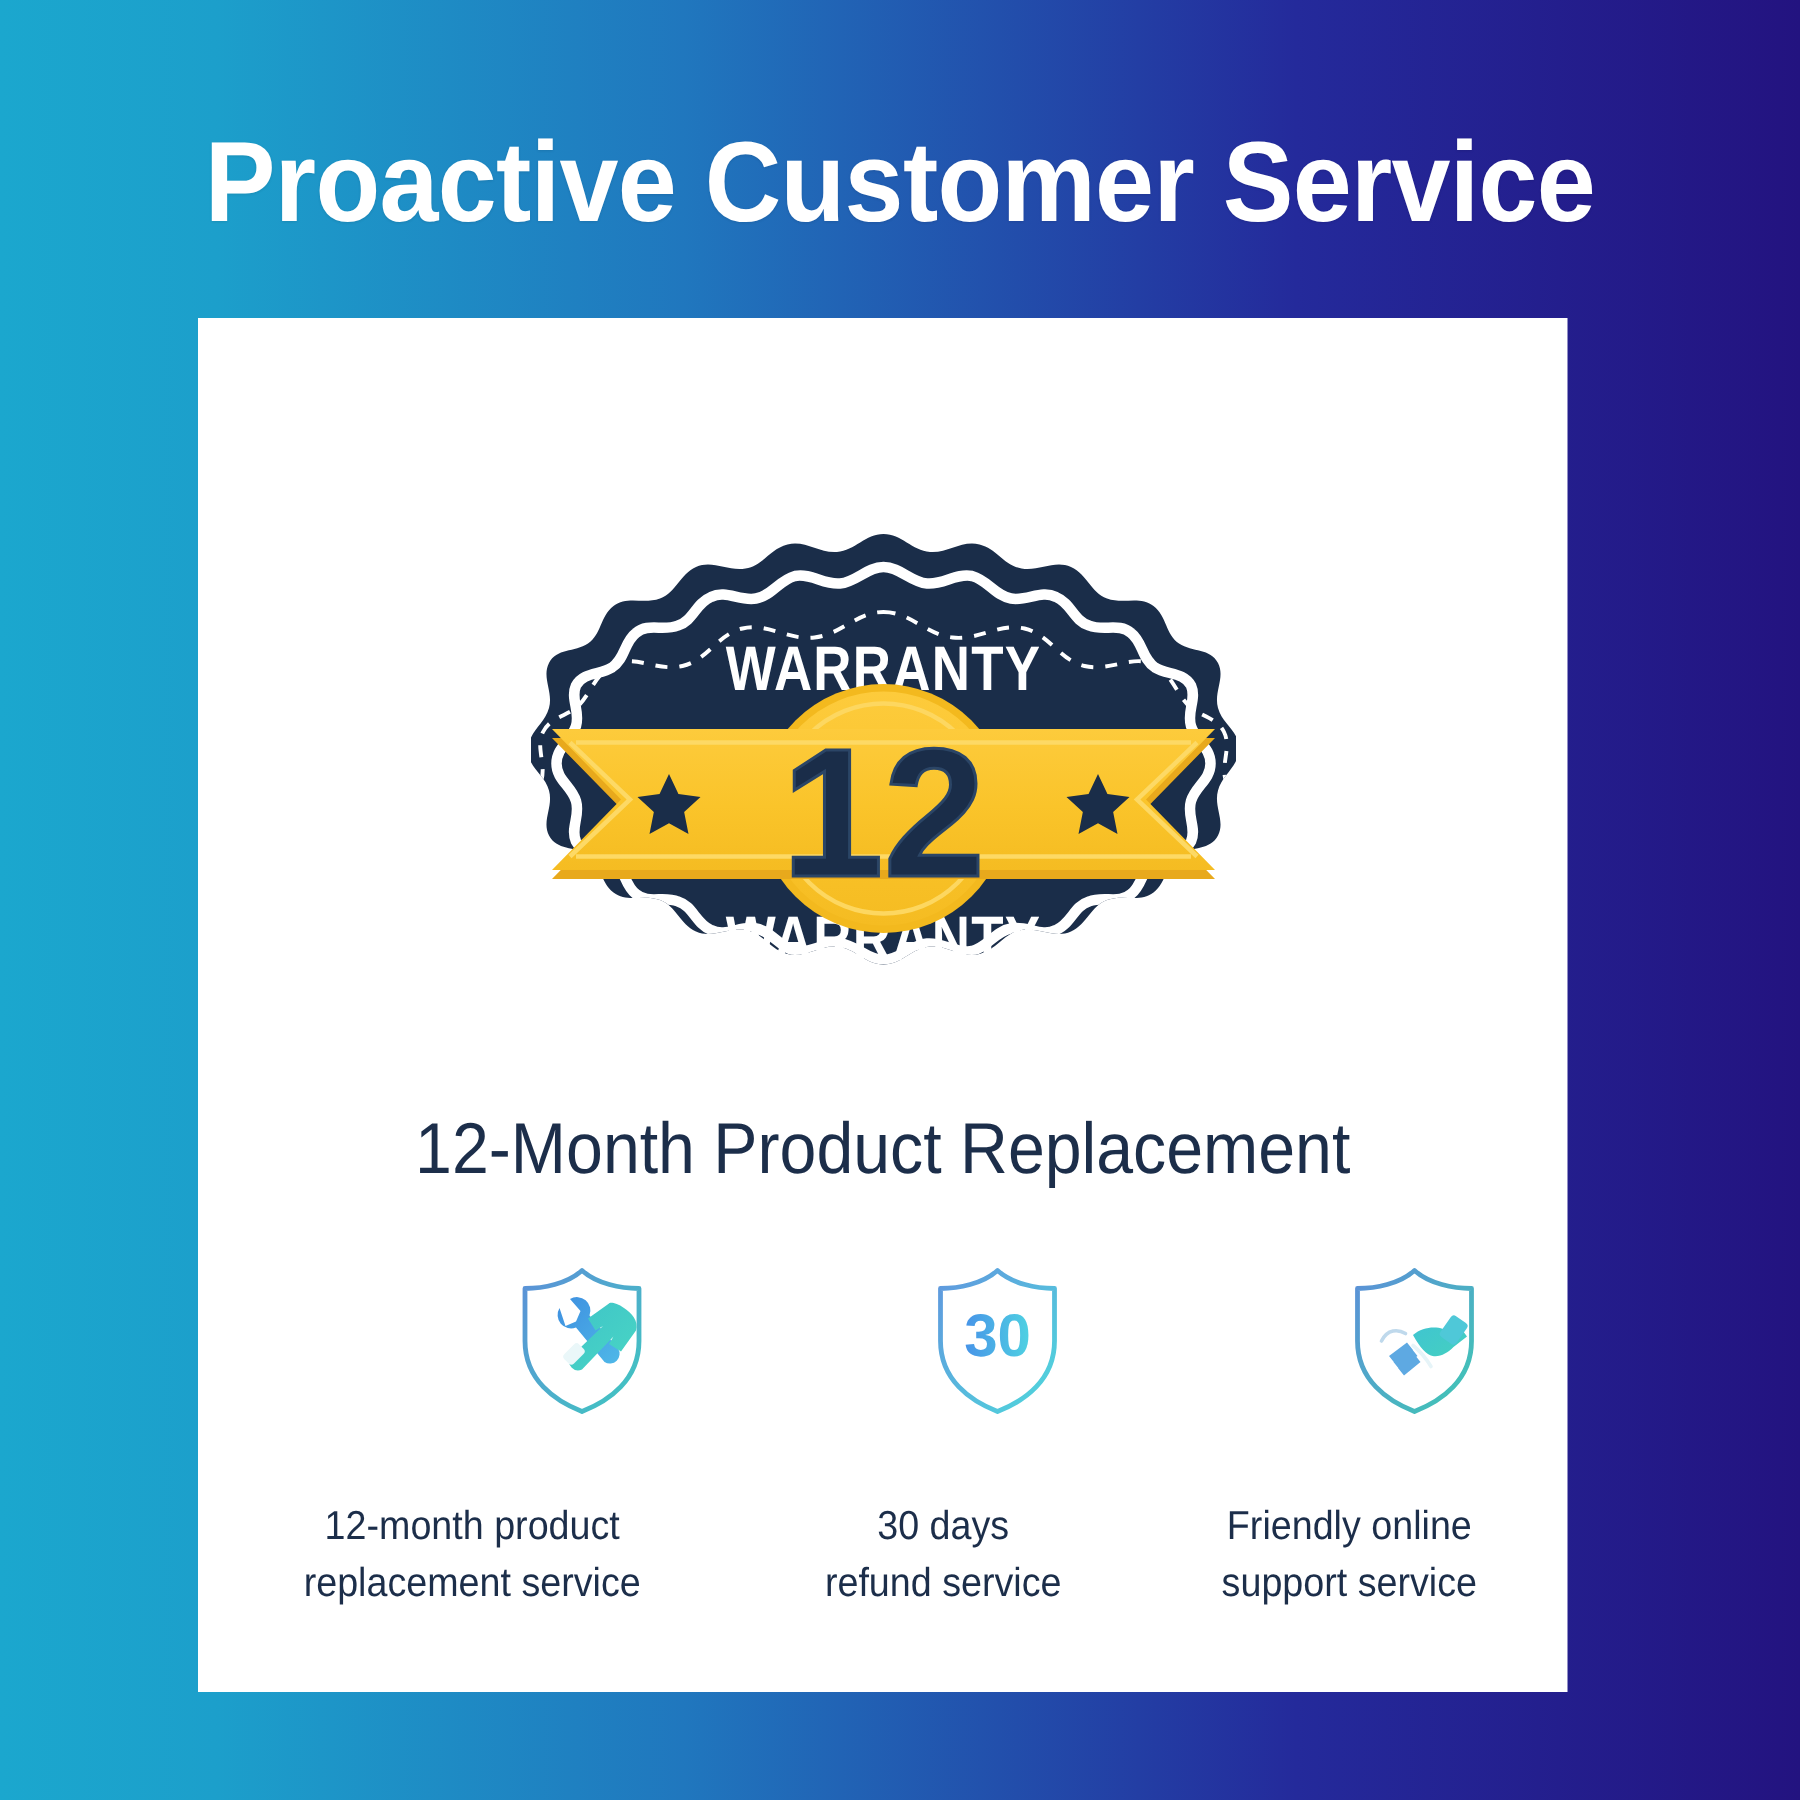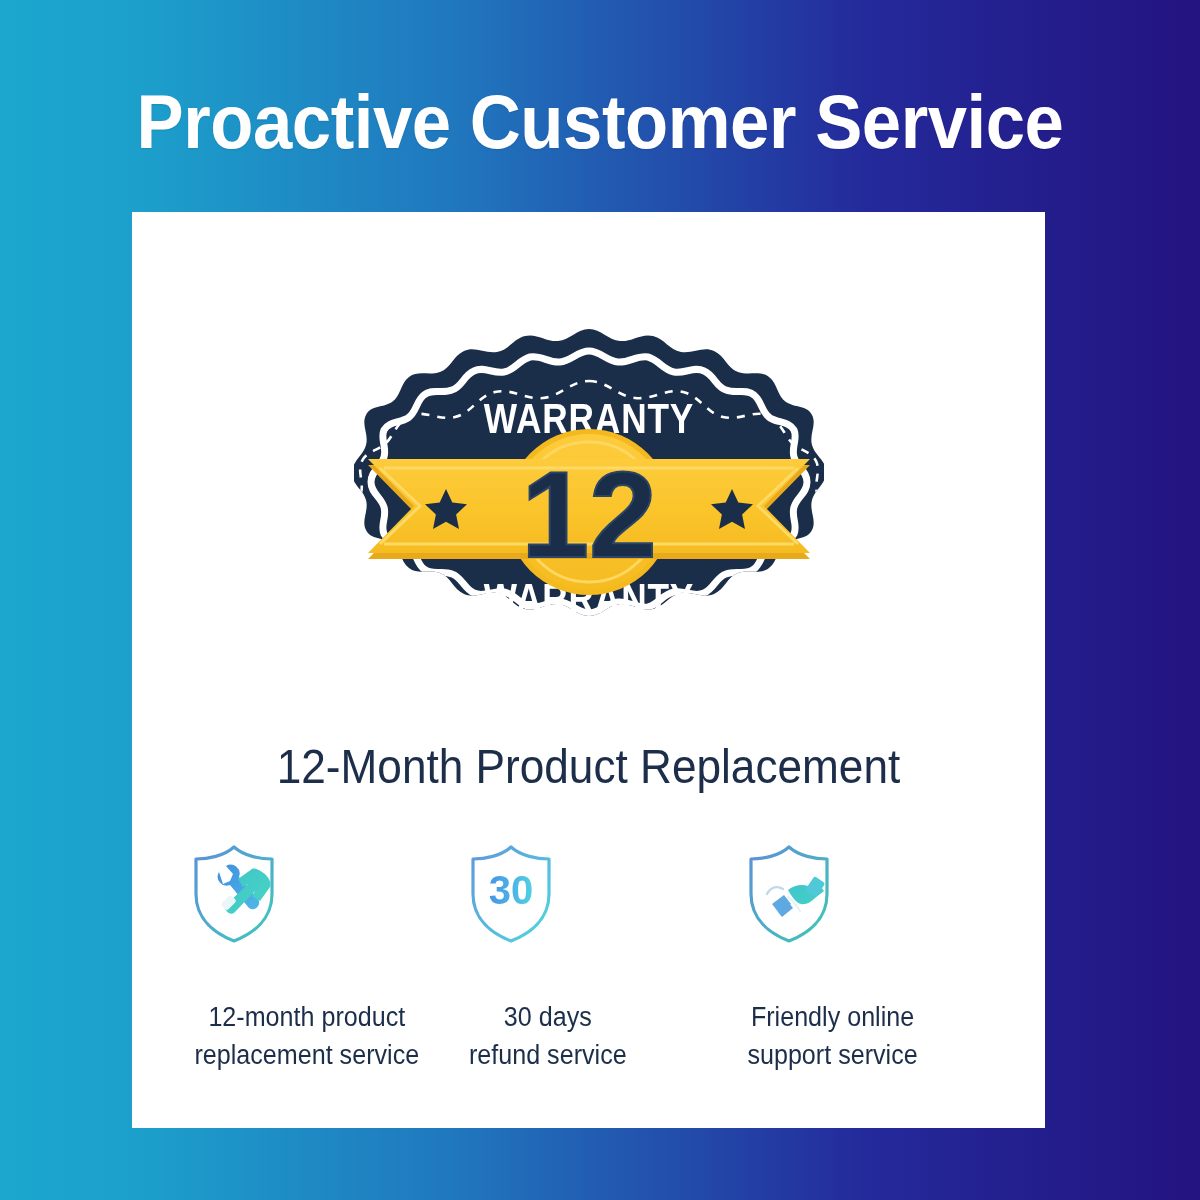--- a/index.html
+++ b/index.html
@@ -32,21 +32,21 @@
   .card {
     position:absolute;
     left:132px; top:212px;
     width:913px; height:916px;
     background:#ffffff;
   }
 
   
   .badge-wrap {
     position:absolute;
-    left:50%; top:113px;
+    left:50%; top:140px;
     transform:translateX(-50%);
     width:470px; height:370px;
   }
   .badge-wrap svg { display:block; width:100%; height:100%; }
 
   
   .headline {
     position:absolute;
     left:0; right:0; top:527px;
     text-align:center;
@@ -62,21 +62,21 @@
     position:absolute;
     left:40px; right:40px; top:630px;
     display:flex;
     justify-content:space-around;
     align-items:flex-start;
   }
   .feature {
     width:250px;
     display:flex;
     flex-direction:column;
-    align-items:flex-start;
+    align-items:flex-end;
   }
   .feature-icon { width:96px; height:104px; }
   .feature-icon svg { display:block; width:100%; height:100%; }
   .feature-label {
     margin-top:52px;
     text-align:center;
     color:#1C2E4A;
     font-size:27px;
     line-height:1.42;
     font-weight:400;

